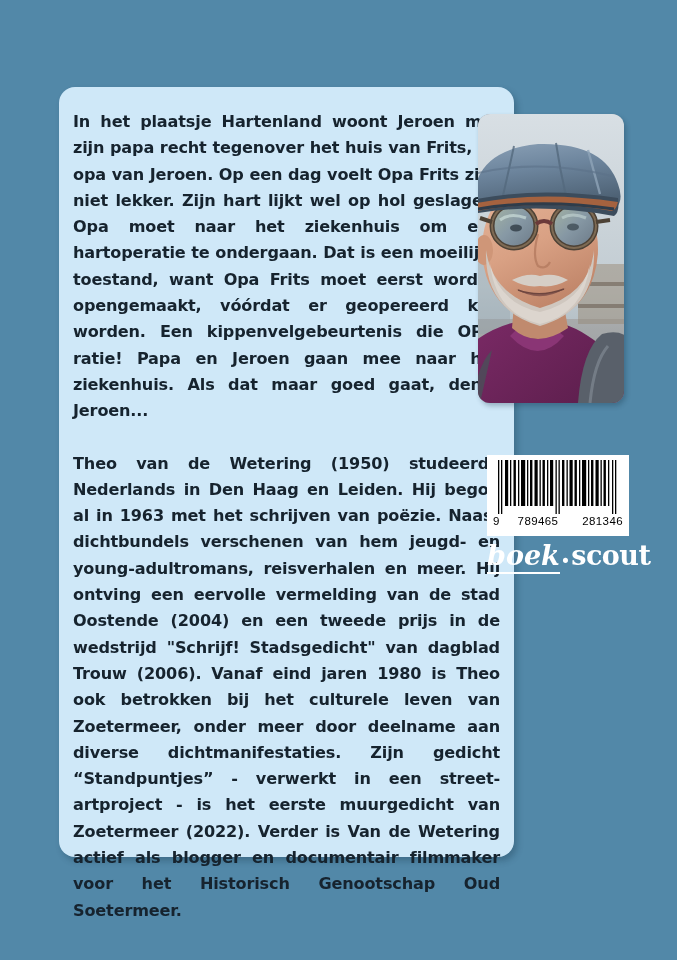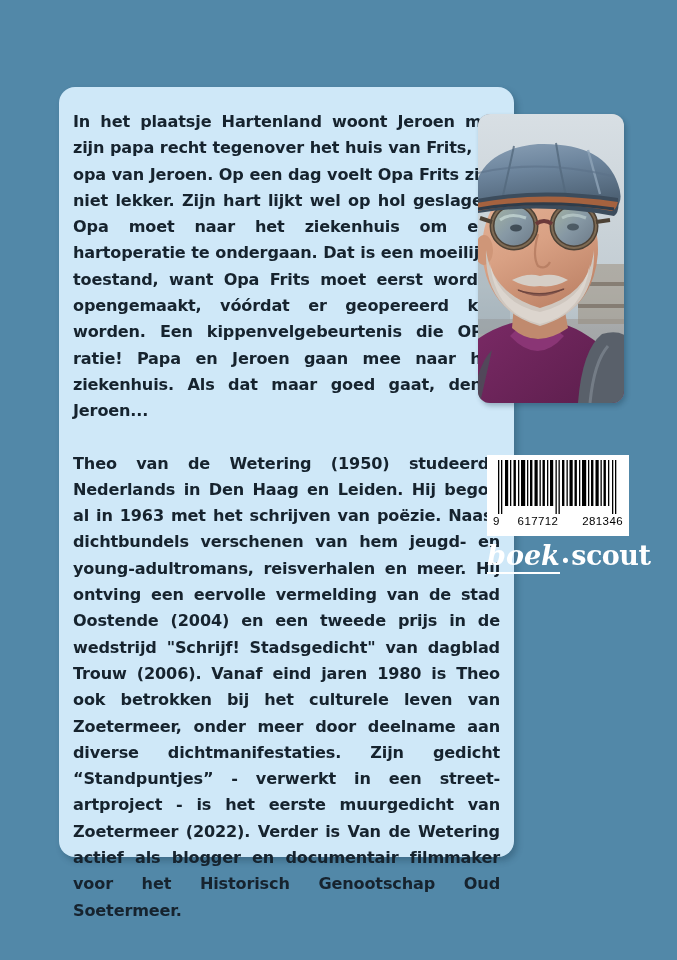--- a/index.html
+++ b/index.html
@@ -278,21 +278,21 @@
           <rect x="111.5" y="0" width="2.4" height="46"></rect>
           <rect x="116" y="0" width="1.3" height="46"></rect>
 
           <rect x="120" y="0" width="1.3" height="54"></rect>
           <rect x="123" y="0" width="1.3" height="54"></rect>
         </g>
       </svg>
 
       <div id="barcode-digits">
         <span class="d-lead">9</span>
-        <span class="d-mid">617712</span>
+        <span class="d-mid">789465</span>
         <span class="d-right">281346</span>
       </div>
     </div>
 
     <div id="publisher-logo">
       <span id="logo-boek"><span class="ul">boek</span></span><span id="logo-dot">·</span><span id="logo-scout">scout</span>
     </div>
   </div>
 
 </div>

